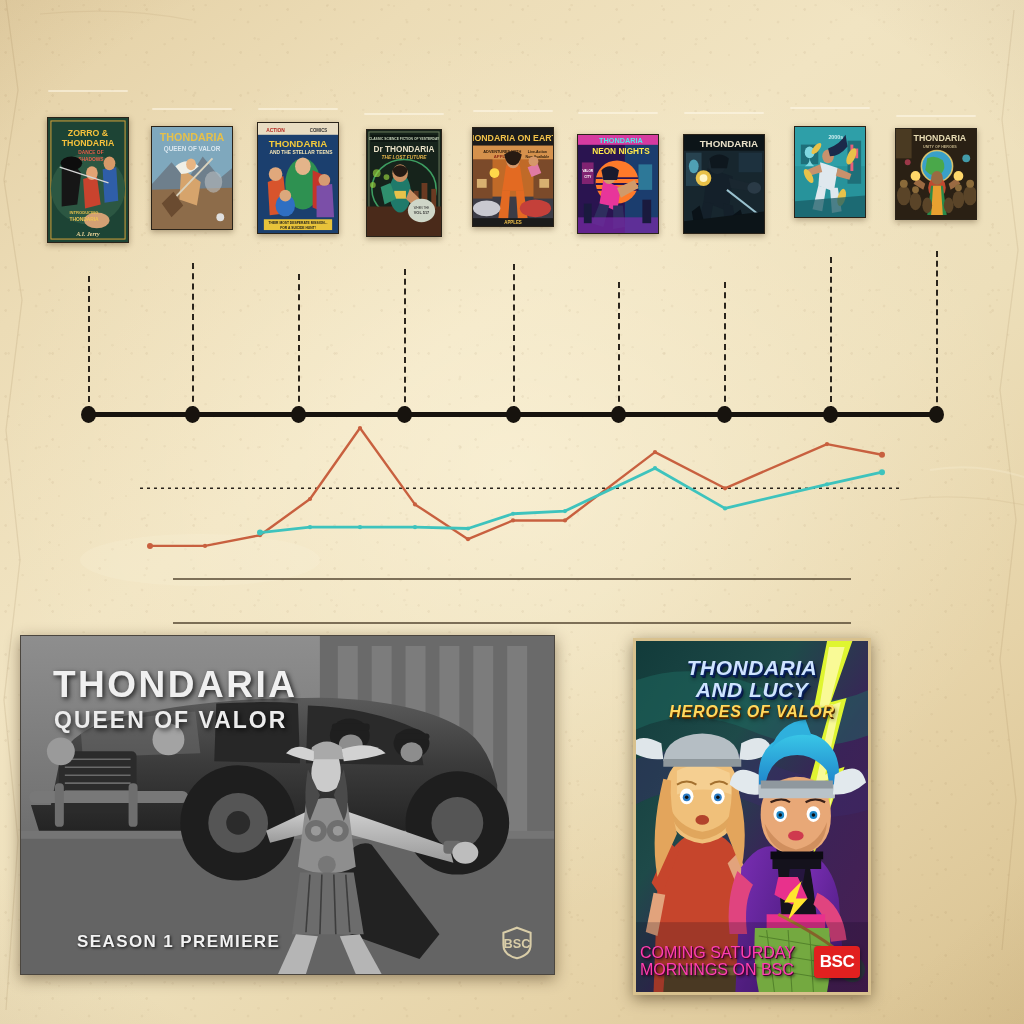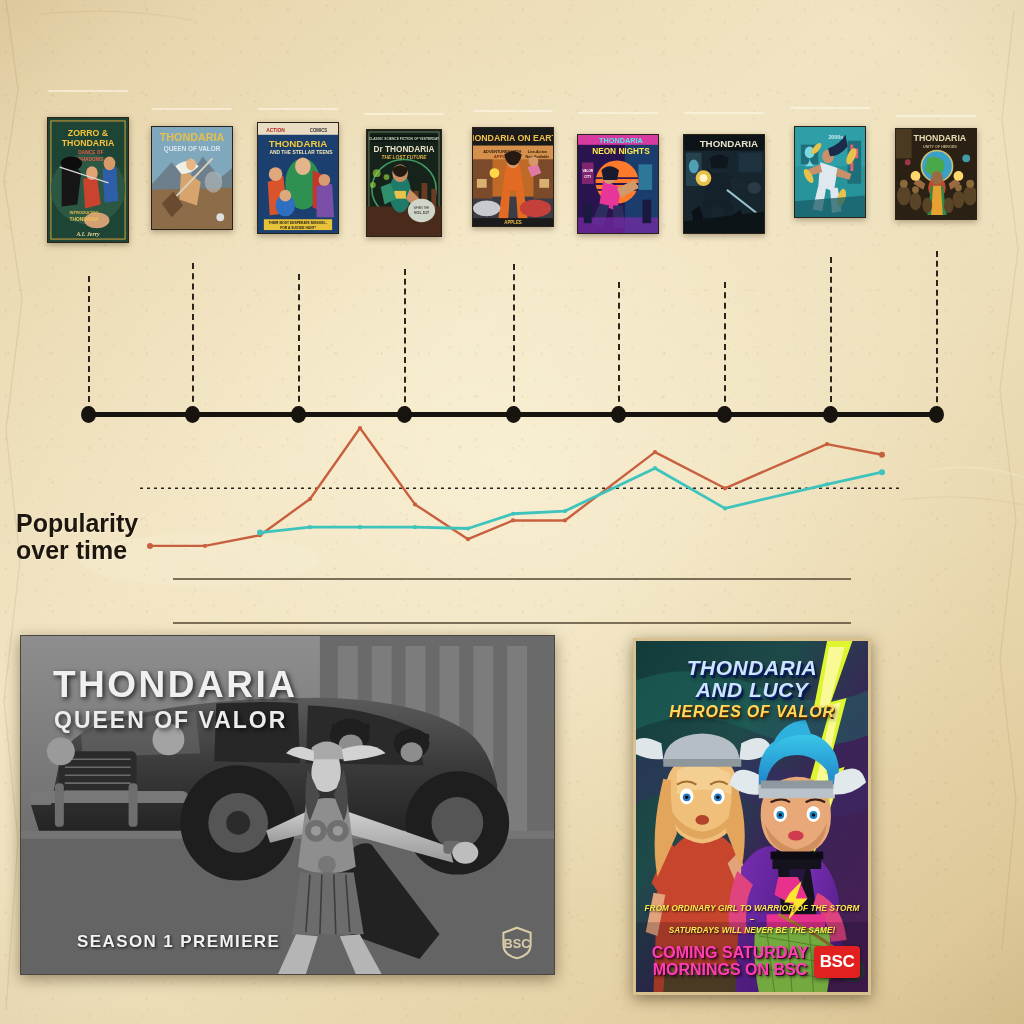--- a/index.html
+++ b/index.html
@@ -217,21 +217,21 @@
   }
   .cl-tagline {
     position: absolute; left: 6px; right: 6px; bottom: 56px;
     text-align: center; font-style: italic; font-weight: bold;
     font-size: 8.2px; line-height: 11px; letter-spacing: .1px;
     color: #ffe94f; white-space: pre-line;
     text-shadow: 1px 1px 2px rgba(0,0,0,.85);
   }
   .cl-cta {
     position: absolute; left: 4px; bottom: 14px; width: 180px;
-    text-align: center; font-weight: bold; font-size: 16px; line-height: 17px;
+    text-align: left; font-weight: normal; font-size: 16px; line-height: 17px;
     color: #ff3fb0; white-space: pre-line;
     text-shadow: 1px 1px 0 #4a0030, 2px 2px 3px rgba(0,0,0,.75);
   }
   .bsc-box {
     position: absolute; right: 8px; bottom: 14px;
     width: 46px; height: 32px; background: #e1201f;
     border-radius: 4px;
     display: flex; align-items: center; justify-content: center;
     font-weight: bold; font-size: 17px; color: #fff; letter-spacing: -.5px;
     box-shadow: 0 2px 4px rgba(0,0,0,.5);
@@ -565,22 +565,20 @@
         <circle cx="468" cy="108.5" r="2.1" fill="#3ec3bd"></circle>
         <circle cx="513" cy="93.76" r="2.1" fill="#3ec3bd"></circle>
         <circle cx="565" cy="91.08" r="2.1" fill="#3ec3bd"></circle>
         <circle cx="655" cy="48.2" r="2.1" fill="#3ec3bd"></circle>
         <circle cx="725" cy="88.4" r="2.1" fill="#3ec3bd"></circle>
         <circle cx="827" cy="64.28" r="2.1" fill="#3ec3bd"></circle>
         <circle cx="882" cy="52.22" r="3" fill="#3ec3bd"></circle>
       </g>
     </svg>
 
-  <div class="pop-label">Popularity
-over time</div>
 
   <div class="sec2-rule" style="left:173px; top:578px; width:678px;"></div>
   <div class="sec2-rule" style="left:173px; top:622px; width:678px;"></div>
 
   <div class="bw-poster">
     <svg viewBox="0 0 535 340" preserveAspectRatio="none" style="position:absolute;inset:0;width:100%;height:100%">
       <defs>
         <linearGradient id="bwsky" x1="0" y1="0" x2="0" y2="1">
           <stop offset="0%" stop-color="#8e8e8e"></stop>
             <stop offset="55%" stop-color="#717171"></stop>
@@ -786,20 +784,18 @@
         <path d="M140 218 L190 218 L190 232 L140 232 Z" fill="#14121c"></path>
         <path d="M138 214 L192 214 L192 222 L138 222 Z" fill="#0c0a12"></path>
       </g>
 
       <rect x="0" y="286" width="238" height="71" fill="rgba(10,5,25,.20)"></rect>
     </svg>
 
     <div class="cl-title1" style="white-space:pre-line">THONDARIA
 AND LUCY</div>
     <div class="cl-title2">HEROES OF VALOR</div>
-    <div class="cl-tagline">FROM ORDINARY GIRL TO WARRIOR OF THE STORM –
-SATURDAYS WILL NEVER BE THE SAME!</div>
     <div class="cl-cta">COMING SATURDAY
 MORNINGS ON BSC</div>
     <div class="bsc-box">BSC</div>
   </div>
 
 </div>
 
 </body></html>

